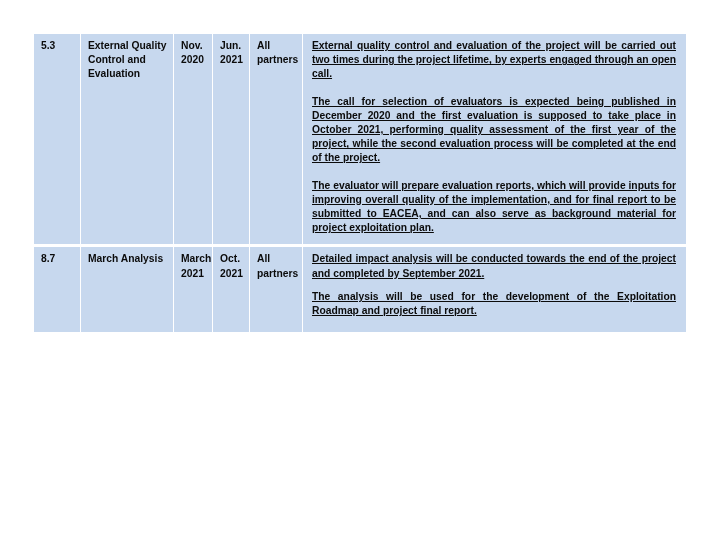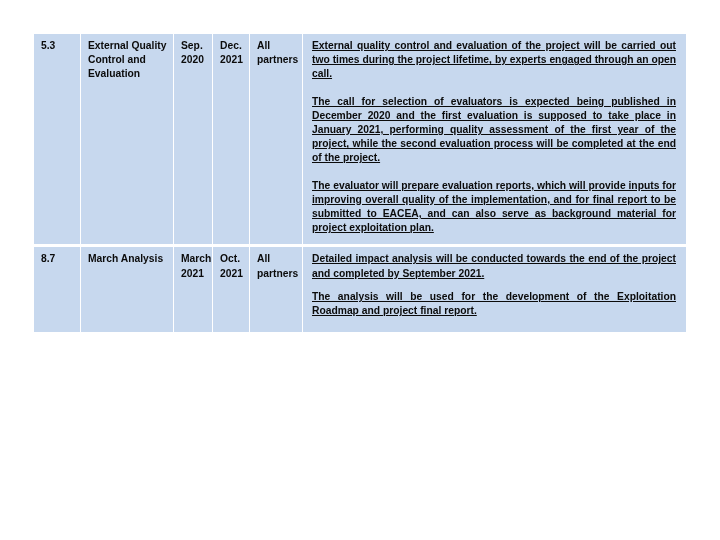--- a/index.html
+++ b/index.html
@@ -64,26 +64,26 @@
         <col style="width:92px">
         <col style="width:38px">
       <col style="width:36px">
         <col style="width:52px">
         <col>
     </colgroup>
     <tbody>
       <tr class="row1">
         <td class="c-num">5.3</td>
         <td class="c-act">External Quality Control and Evaluation</td>
-        <td class="c-start">Sep. 2020</td>
-        <td class="c-end">Dec. 2021</td>
+        <td class="c-start">Nov. 2020</td>
+        <td class="c-end">Jun. 2021</td>
         <td class="c-resp">All partners</td>
         <td class="c-desc">
           <p class="p-first">External quality control and evaluation of the project will be carried out two times during the project lifetime, by experts engaged through an open call.</p>
-          <p class="b">The call for selection of evaluators is expected being published in December 2020 and the first evaluation is supposed to take place in January 2021, performing quality assessment of the first year of the project, while the second evaluation process will be completed at the end of the project.</p>
+          <p class="b">The call for selection of evaluators is expected being published in December 2020 and the first evaluation is supposed to take place in October 2021, performing quality assessment of the first year of the project, while the second evaluation process will be completed at the end of the project.</p>
           <p class="b">The evaluator will prepare evaluation reports, which will provide inputs for improving overall quality of the implementation, and for final report to be submitted to EACEA, and can also serve as background material for project exploitation plan.</p>
         </td>
       </tr>
       <tr class="spacer-row">
         <td colspan="6"></td>
       </tr>
       <tr class="row2">
         <td class="c-num">8.7</td>
         <td class="c-act">March Analysis</td>
         <td class="c-start">March 2021</td>

